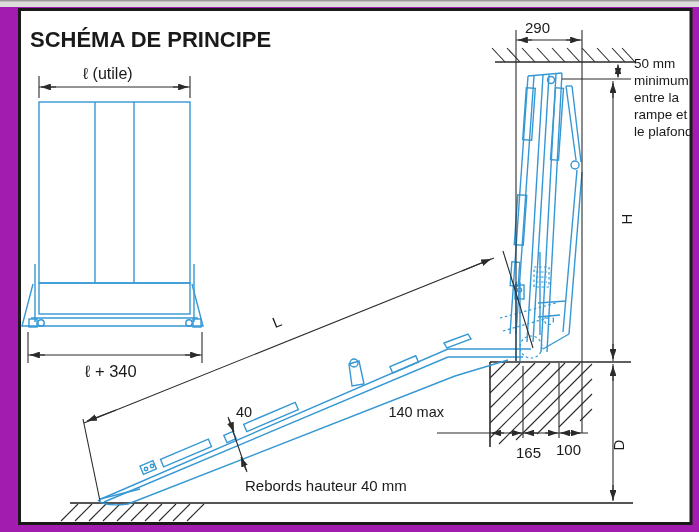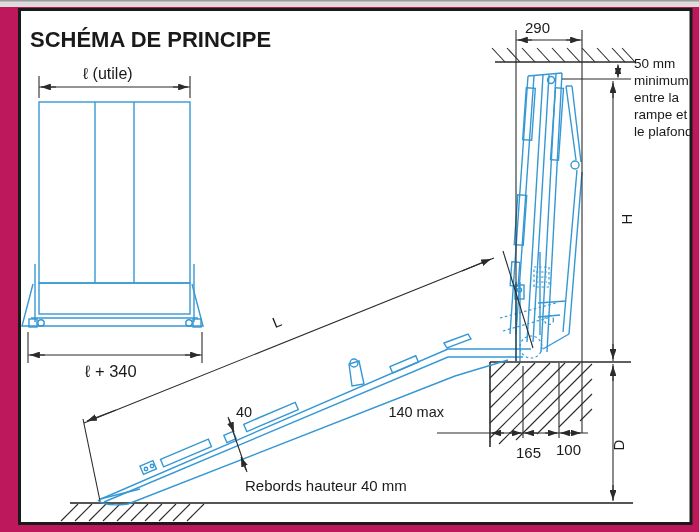--- a/index.html
+++ b/index.html
@@ -1,16 +1,16 @@
 <!DOCTYPE html>
 <html><head>
 <meta charset="utf-8">
 <style>
   html,body{margin:0;padding:0;background:#fff;}
-  #stage{position:relative;width:699px;height:532px;background:#be185d;overflow:hidden;
+  #stage{position:relative;width:699px;height:532px;background:#a21caf;overflow:hidden;
          font-family:"Liberation Sans",sans-serif;}
   svg{position:absolute;left:0;top:0;}
   text{fill:#1a1a1a;}
   .blue{stroke:#3598d4;fill:none;stroke-width:1.4;}
   .blk{stroke:#2b2b2b;fill:none;stroke-width:1.6;}
   .dim{stroke:#2b2b2b;fill:none;stroke-width:1.1;}
   .hatch{stroke:#2b2b2b;fill:none;stroke-width:1.1;}
   .dash{stroke:#3598d4;fill:none;stroke-width:1.2;stroke-dasharray:2.5 2.5;}
 </style>
 </head>

